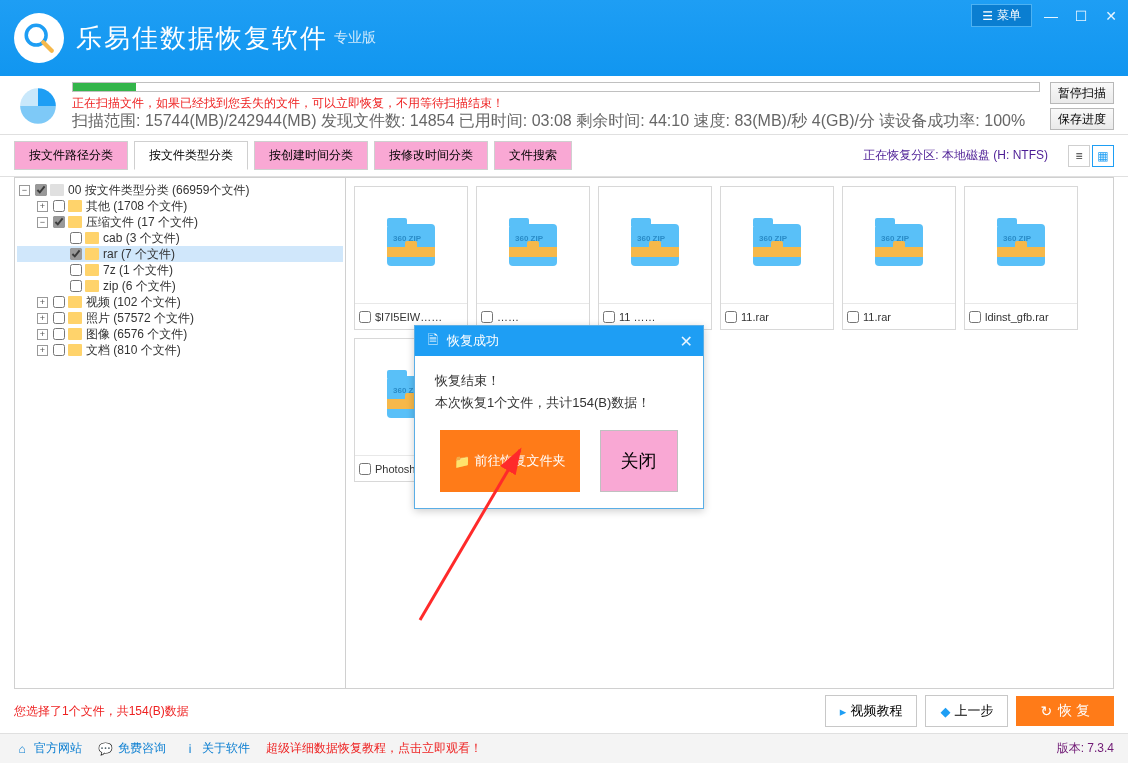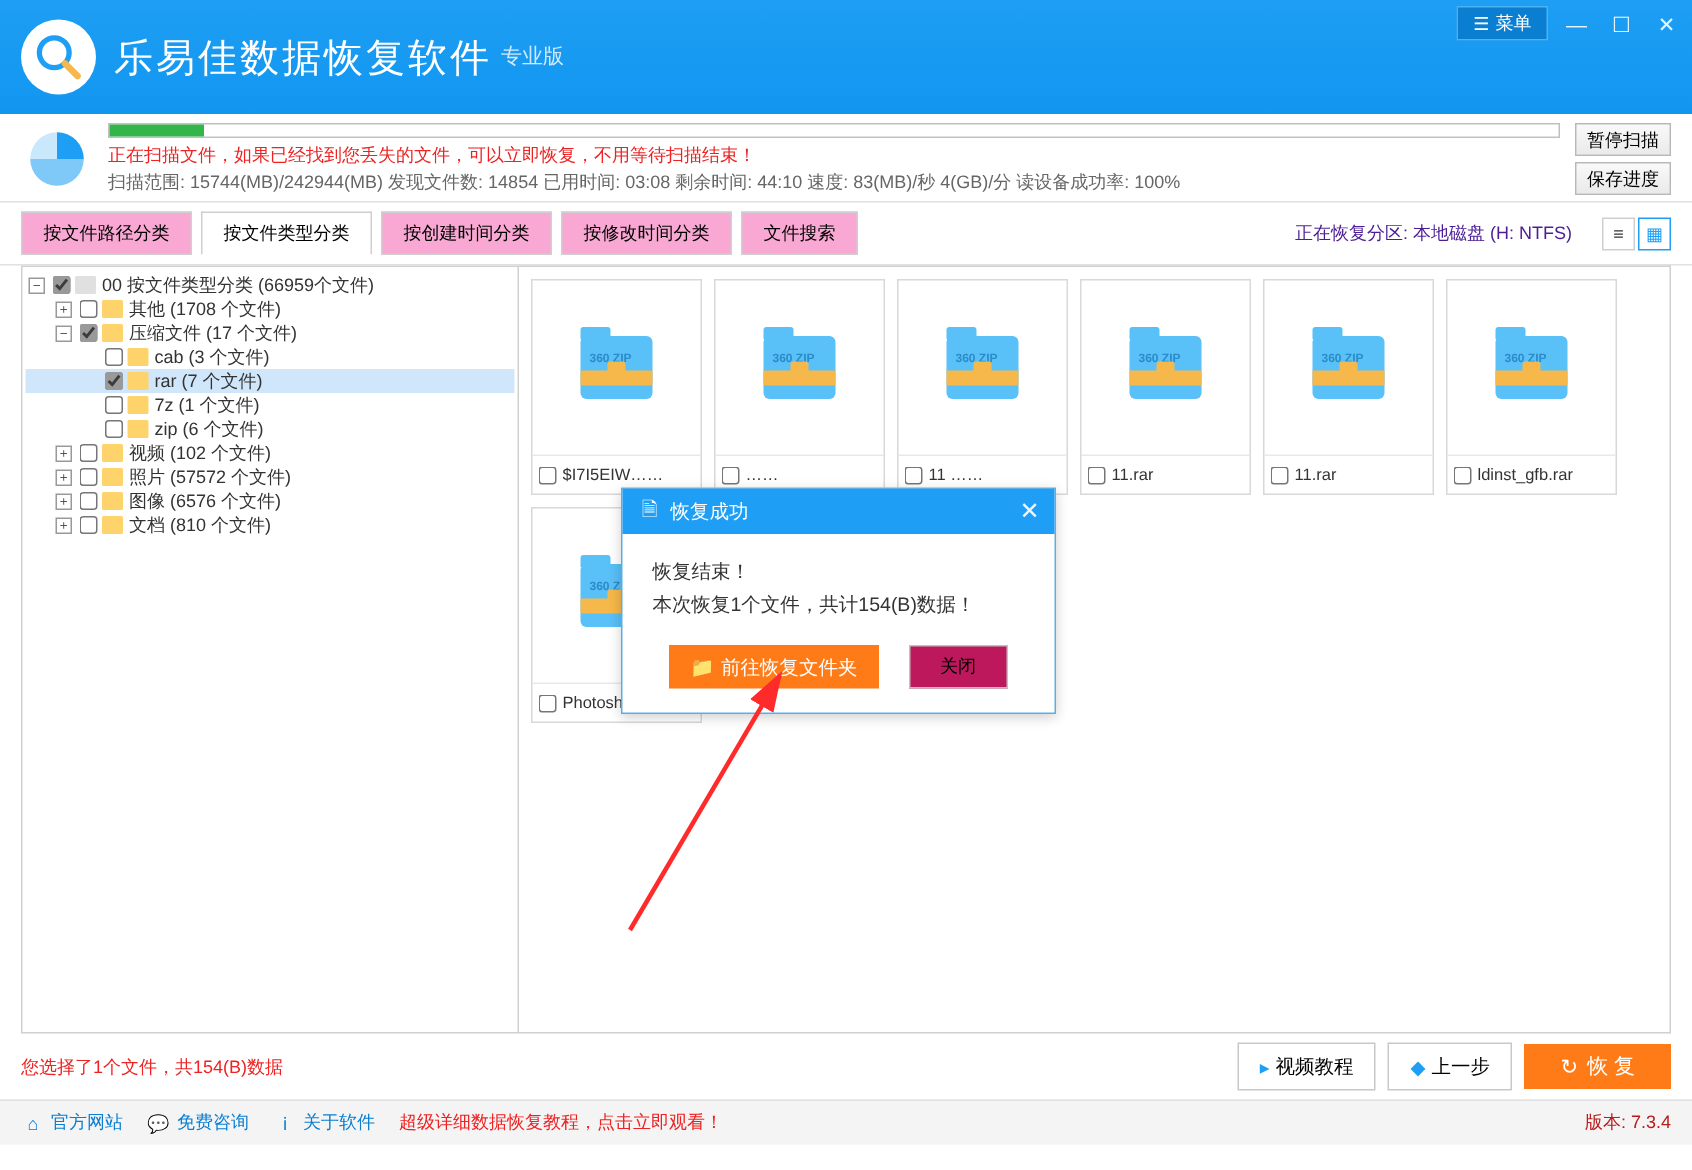--- a/index.html
+++ b/index.html
@@ -15,21 +15,21 @@
 .menu-btn { background: #0a7ed1; color: #fff; border: 1px solid #4db2f2; padding: 2px 10px; font-size: 12px; cursor: pointer; display: flex; align-items: center; gap: 4px; }
 .win-ctrl-icon { width: 22px; height: 18px; display: flex; align-items: center; justify-content: center; cursor: pointer; color: #e8f5ff; font-size: 14px; }
 
 
 .scan-status { padding: 6px 14px 4px; display: flex; align-items: flex-end; gap: 10px; border-bottom: 1px solid #e0e0e0; }
 .scan-icon { width: 48px; height: 48px; display: flex; align-items: center; justify-content: center; }
 .scan-body { flex: 1; }
 .progress-bar { height: 10px; width: 100%; border: 1px solid #c0c0c0; background: #fff; margin-bottom: 2px; position: relative; }
 .progress-fill { height: 100%; width: 6.5%; background: #33b54a; }
 .scan-warning { color: #e22; font-size: 12px; line-height: 18px; }
-.scan-stats { color: #666; font-size: 12px; line-height: 18px; }
+.scan-stats { color: #666; font-size: 16px; line-height: 18px; }
 .scan-actions { display: flex; flex-direction: column; gap: 4px; }
 .stat-btn { width: 64px; height: 22px; border: 1px solid #b8b8b8; background: linear-gradient(#f9f9f9,#eaeaea); font-size: 12px; cursor: pointer; }
 
 
 .tabs-row { display: flex; align-items: center; padding: 6px 14px; border-bottom: 1px solid #e0e0e0; gap: 6px; }
 .tab-btn { padding: 5px 14px; border: 1px solid #cfcfcf; background: #f9a8d4; font-size: 12px; cursor: pointer; }
 .tab-btn.active { background: #fff; border-bottom-color: #fff; }
 .tabs-spacer { flex: 1; }
 .partition-info { font-size: 12px; color: #4c1d95; padding: 5px 14px; }
 .view-toggle { display: flex; gap: 2px; }
@@ -59,39 +59,39 @@
 .file-caption span { font-size: 11px; color: #333; white-space: nowrap; overflow: hidden; text-overflow: ellipsis; }
 
 
 .dialog { position: absolute; left: 414px; top: 325px; width: 290px; background: #fff; border: 1px solid #5aaee6; box-shadow: 0 2px 8px rgba(0,0,0,.2); z-index: 10; }
 .dlg-title { height: 30px; background: #1e9ef4; color: #fff; display: flex; align-items: center; padding: 0 10px; font-size: 13px; }
 .dlg-title-icon { width: 16px; height: 16px; margin-right: 6px; display: inline-flex; align-items: center; justify-content: center; }
 .dlg-close { margin-left: auto; cursor: pointer; font-size: 16px; color: #e8f5ff; }
 .dlg-body { padding: 14px 20px 10px; font-size: 13px; color: #333; line-height: 22px; }
 .dlg-actions { display: flex; justify-content: center; gap: 20px; padding: 6px 0 16px; }
 .dlg-btn-primary { background: #ff7b18; color: #fff; border: none; padding: 5px 14px; font-size: 13px; cursor: pointer; display: flex; align-items: center; gap: 4px; }
-.dlg-btn { border: 1px solid #c0c0c0; background: #be185d; padding: 5px 20px; font-size: 12px; cursor: pointer; }
+.dlg-btn { border: 1px solid #c0c0c0; background: #f9a8d4; padding: 18px 20px; font-size: 18px; cursor: pointer; }
 
 
 .arrow-svg { position: absolute; left: 400px; top: 440px; z-index: 11; pointer-events: none; }
 
 
 .footer-row { display: flex; align-items: center; padding: 6px 14px; gap: 8px; }
 .footer-selection { color: #e22; font-size: 12px; }
 .footer-spacer { flex: 1; }
 .footer-btn { border: 1px solid #c8c8c8; background: #fff; padding: 6px 14px; font-size: 13px; cursor: pointer; display: flex; align-items: center; gap: 4px; }
 .footer-btn .ico { color: #1e9ef4; }
 .recover-btn { background: #ff7b18; color: #fff; border: none; padding: 6px 24px; font-size: 14px; cursor: pointer; display: flex; align-items: center; gap: 6px; }
 
 
 .bottom-links { height: 30px; background: #f4f4f4; border-top: 1px solid #e0e0e0; display: flex; align-items: center; padding: 0 14px; gap: 16px; font-size: 12px; }
 .blink { display: flex; align-items: center; gap: 4px; color: #0a7ed1; cursor: pointer; }
 .blink-ico { width: 16px; height: 16px; display: inline-flex; align-items: center; justify-content: center; }
 .tutorial-link { color: #e22; }
-.version { margin-left: auto; color: #b91c1c; }
+.version { margin-left: auto; color: #701a75; }
 </style>
 </head>
 <body>
 
 <div class="titlebar">
   <div class="logo-icon">
     <svg viewBox="0 0 24 24">
         <circle cx="10" cy="10" r="7" fill="none" stroke="#1e9ef4" stroke-width="2.5"></circle>
         <path d="M15 15 L21 21" stroke="#f6b84a" stroke-width="3" stroke-linecap="round"></path>
       </svg>

